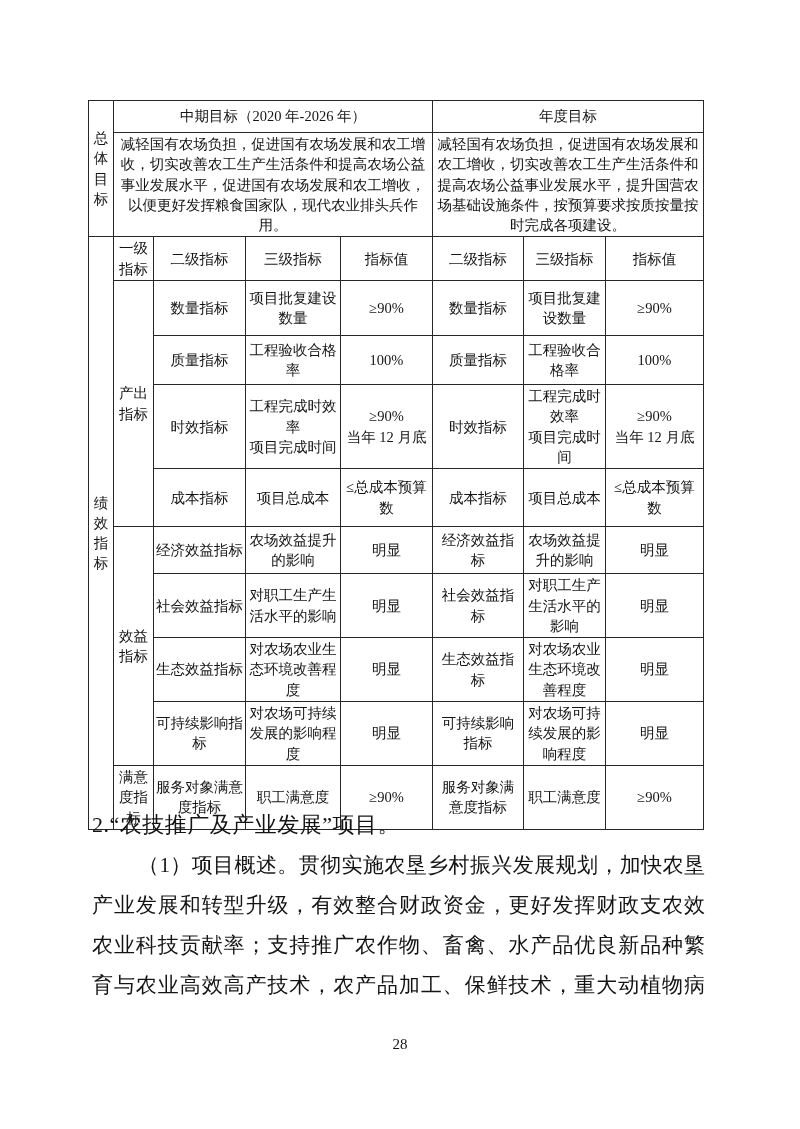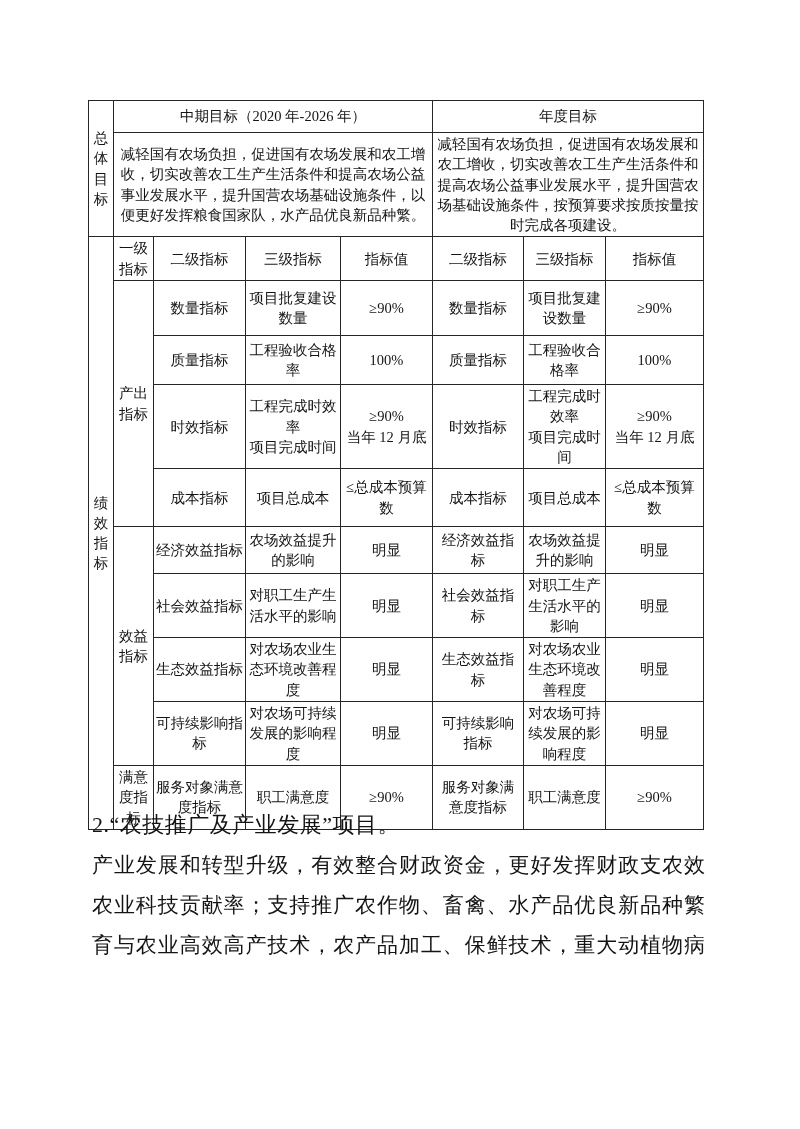--- a/index.html
+++ b/index.html
@@ -61,21 +61,21 @@
         <col style="width:82px">
         <col style="width:98px">
     </colgroup>
     <tbody>
       <tr class="r1">
         <td class="corner" rowspan="2">总体目标</td>
         <td class="hdr" colspan="4">中期目标（2020 年-2026 年）</td>
         <td class="hdr" colspan="3">年度目标</td>
       </tr>
       <tr class="r2">
-        <td class="goal" colspan="4">减轻国有农场负担，促进国有农场发展和农工增收，切实改善农工生产生活条件和提高农场公益事业发展水平，提升国营农场基础设施条件，以便更好发挥粮食国家队，水产品优良新品种繁。</td>
+        <td class="goal" colspan="4">减轻国有农场负担，促进国有农场发展和农工增收，切实改善农工生产生活条件和提高农场公益事业发展水平，促进国有农场发展和农工增收，以便更好发挥粮食国家队，现代农业排头兵作用。</td>
         <td class="goal" colspan="3">减轻国有农场负担，促进国有农场发展和农工增收，切实改善农工生产生活条件和提高农场公益事业发展水平，提升国营农场基础设施条件，按预算要求按质按量按时完成各项建设。</td>
       </tr>
       <tr class="r3">
         <td class="corner" rowspan="10">绩效指标</td>
         <td class="lvl1 hdr">一级指标</td>
         <td class="hdr">二级指标</td>
         <td class="hdr">三级指标</td>
         <td class="hdr">指标值</td>
         <td class="hdr">二级指标</td>
         <td class="hdr">三级指标</td>
@@ -162,19 +162,21 @@
         <td class="l2">服务对象满意度指标</td>
         <td class="l3">职工满意度</td>
         <td class="val">≥90%</td>
       </tr>
     </tbody>
   </table>
 
   <div class="heading">2.“农技推广及产业发展”项目。</div>
 
   <div class="para">
+    <div class="line first">（1）项目概述。贯彻实施农垦乡村振兴发展规划，加快农垦</div>
     <div class="line">产业发展和转型升级，有效整合财政资金，更好发挥财政支农效</div>
     <div class="line">农业科技贡献率；支持推广农作物、畜禽、水产品优良新品种繁</div>
     <div class="line">育与农业高效高产技术，农产品加工、保鲜技术，重大动植物病</div>
   </div>
 
+  <div class="pagenum">28</div>
 
 </div>
 
 </body></html>

